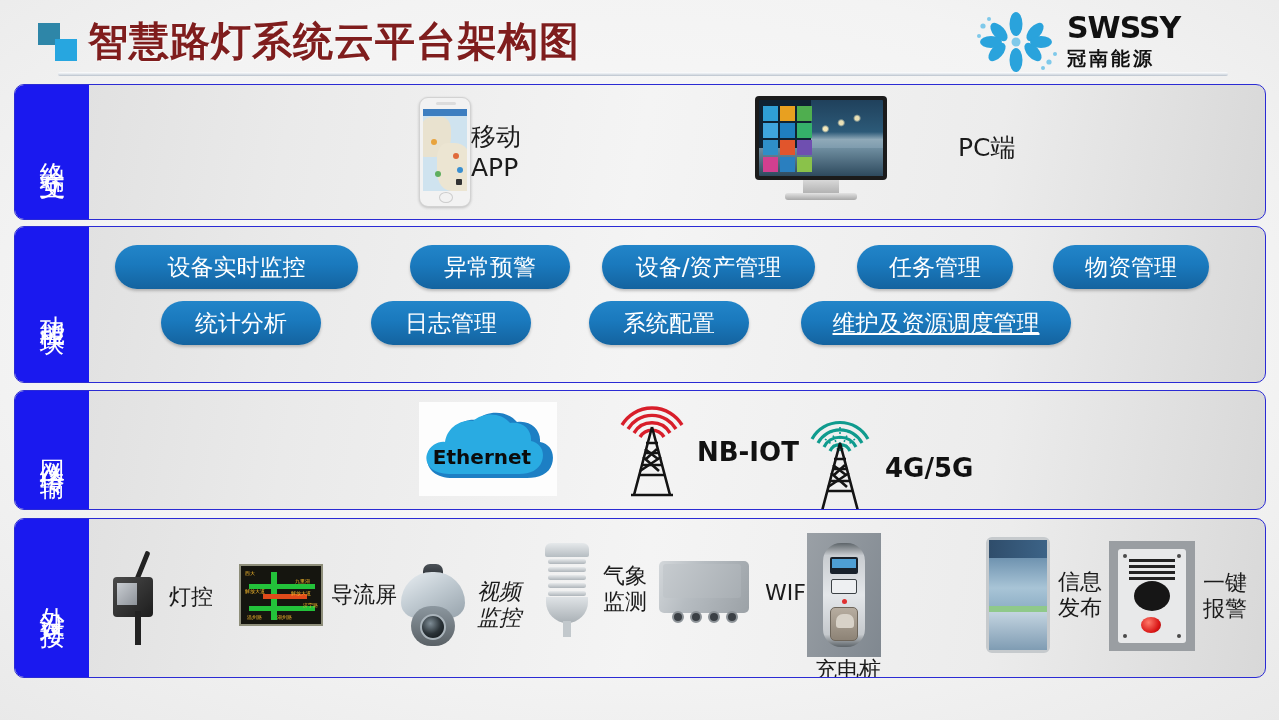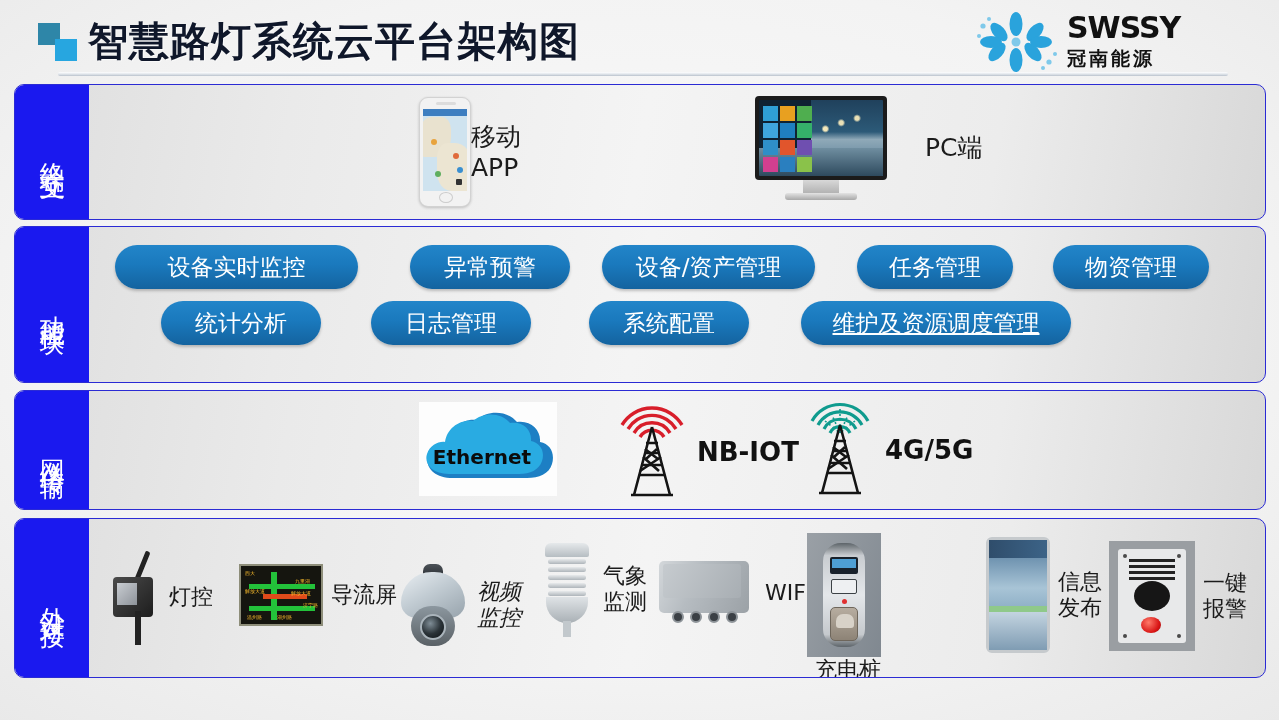--- a/index.html
+++ b/index.html
@@ -14,21 +14,21 @@
   }
 
   
   .header { position: absolute; left: 0; top: 0; width: 1279px; height: 78px; }
   .logo-squares { position: absolute; left: 38px; top: 23px; width: 46px; height: 38px; }
   .sq { position: absolute; }
   .sq-a { left: 0; top: 0; width: 22px; height: 22px; background: #2e86a8; }
   .sq-b { left: 17px; top: 16px; width: 22px; height: 22px; background: #27a6e0; }
   .title {
     position: absolute; left: 88px; top: 14px;
-    font-size: 40px; font-weight: bold; color: #0f172a;
+    font-size: 40px; font-weight: bold; color: #7f1d1d;
     letter-spacing: 1px; white-space: nowrap;
     font-family: "DejaVu Sans", "Liberation Sans", sans-serif;
     text-shadow: 1px 1px 0 rgba(255,255,255,0.6);
   }
   .brand { position: absolute; right: 58px; top: 8px; width: 250px; height: 68px; }
   .brand-mark { position: absolute; left: 0; top: 2px; width: 90px; height: 64px; }
   .brand-text { position: absolute; left: 96px; top: 2px; }
   .brand-name {
     font-size: 30px; font-weight: bold; color: #111; letter-spacing: -1px;
     font-family: "DejaVu Sans", sans-serif;
@@ -287,21 +287,21 @@
               <div class="tile" style="background:#6f4fb0;"></div>
               <div class="tile" style="background:#d23f8f;"></div>
               <div class="tile" style="background:#2a7fbf;"></div>
               <div class="tile" style="background:#8ac24a;"></div>
             </div>
           </div>
         </div>
         <div class="mon-stand"></div>
         <div class="mon-base"></div>
       </div>
-      <div class="term-label" style="margin-left:38px;">PC端</div>
+      <div class="term-label" style="margin-left:71px;">PC端</div>
     </div>
 
   </div>
 </div>
 
 <div class="row" id="row-function">
   <div class="row-label">
     <span>功能模块</span>
   </div>
   <div class="row-body">
@@ -355,21 +355,21 @@
               <path d="M43 26 L25 94 M43 26 L61 94"></path>
               <path d="M30 74 L56 74 M32 64 L54 64 M35 52 L51 52 M37 42 L49 42"></path>
               <path d="M31 70 L52 56 M34 56 L50 70 M36 48 L49 58 M37 58 L48 48"></path>
               <path d="M22 94 L64 94"></path>
             </g>
           </svg>
         </div>
         <div class="net-label">NB-IOT</div>
       </div>
 
-      <div class="net-item" style="left:700px; top:8px;justify-content:center;">
+      <div class="net-item" style="left:700px; top:26px;justify-content:center;">
         <div>
           <svg width="86" height="98" viewBox="0 0 86 98">
             <g fill="none" stroke="#0f9b8e" stroke-width="3.2">
               <path d="M33 34 A11 11 0 0 1 53 34"></path>
               <path d="M27 30 A18 18 0 0 1 59 30"></path>
               <path d="M21 26 A25 25 0 0 1 65 26"></path>
               <path d="M15 22 A32 32 0 0 1 71 22"></path>
               <path d="M43 10 L43 34 M34 14 L43 34 M52 14 L43 34 M28 22 L43 34 M58 22 L43 34" stroke-width="1.6" stroke-dasharray="2 3"></path>
             </g>
             <g stroke="#141414" stroke-width="2.6" fill="none">

